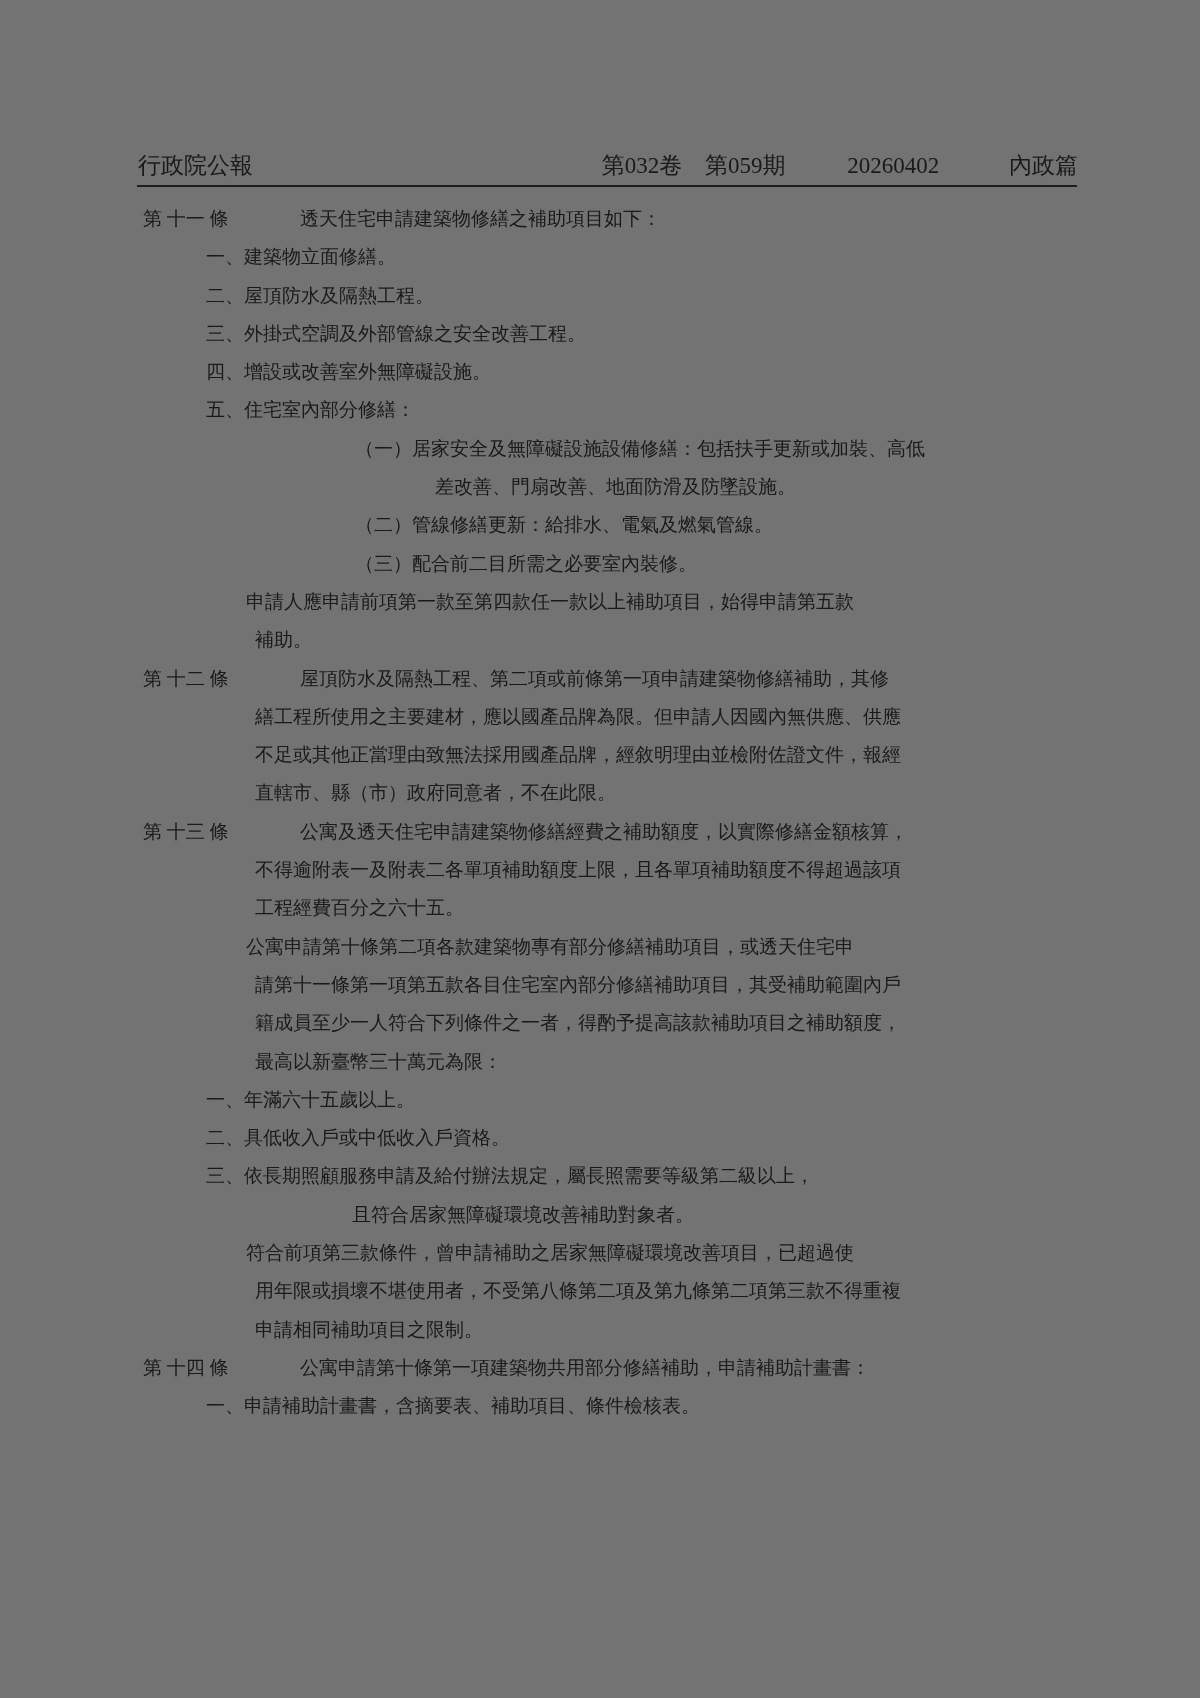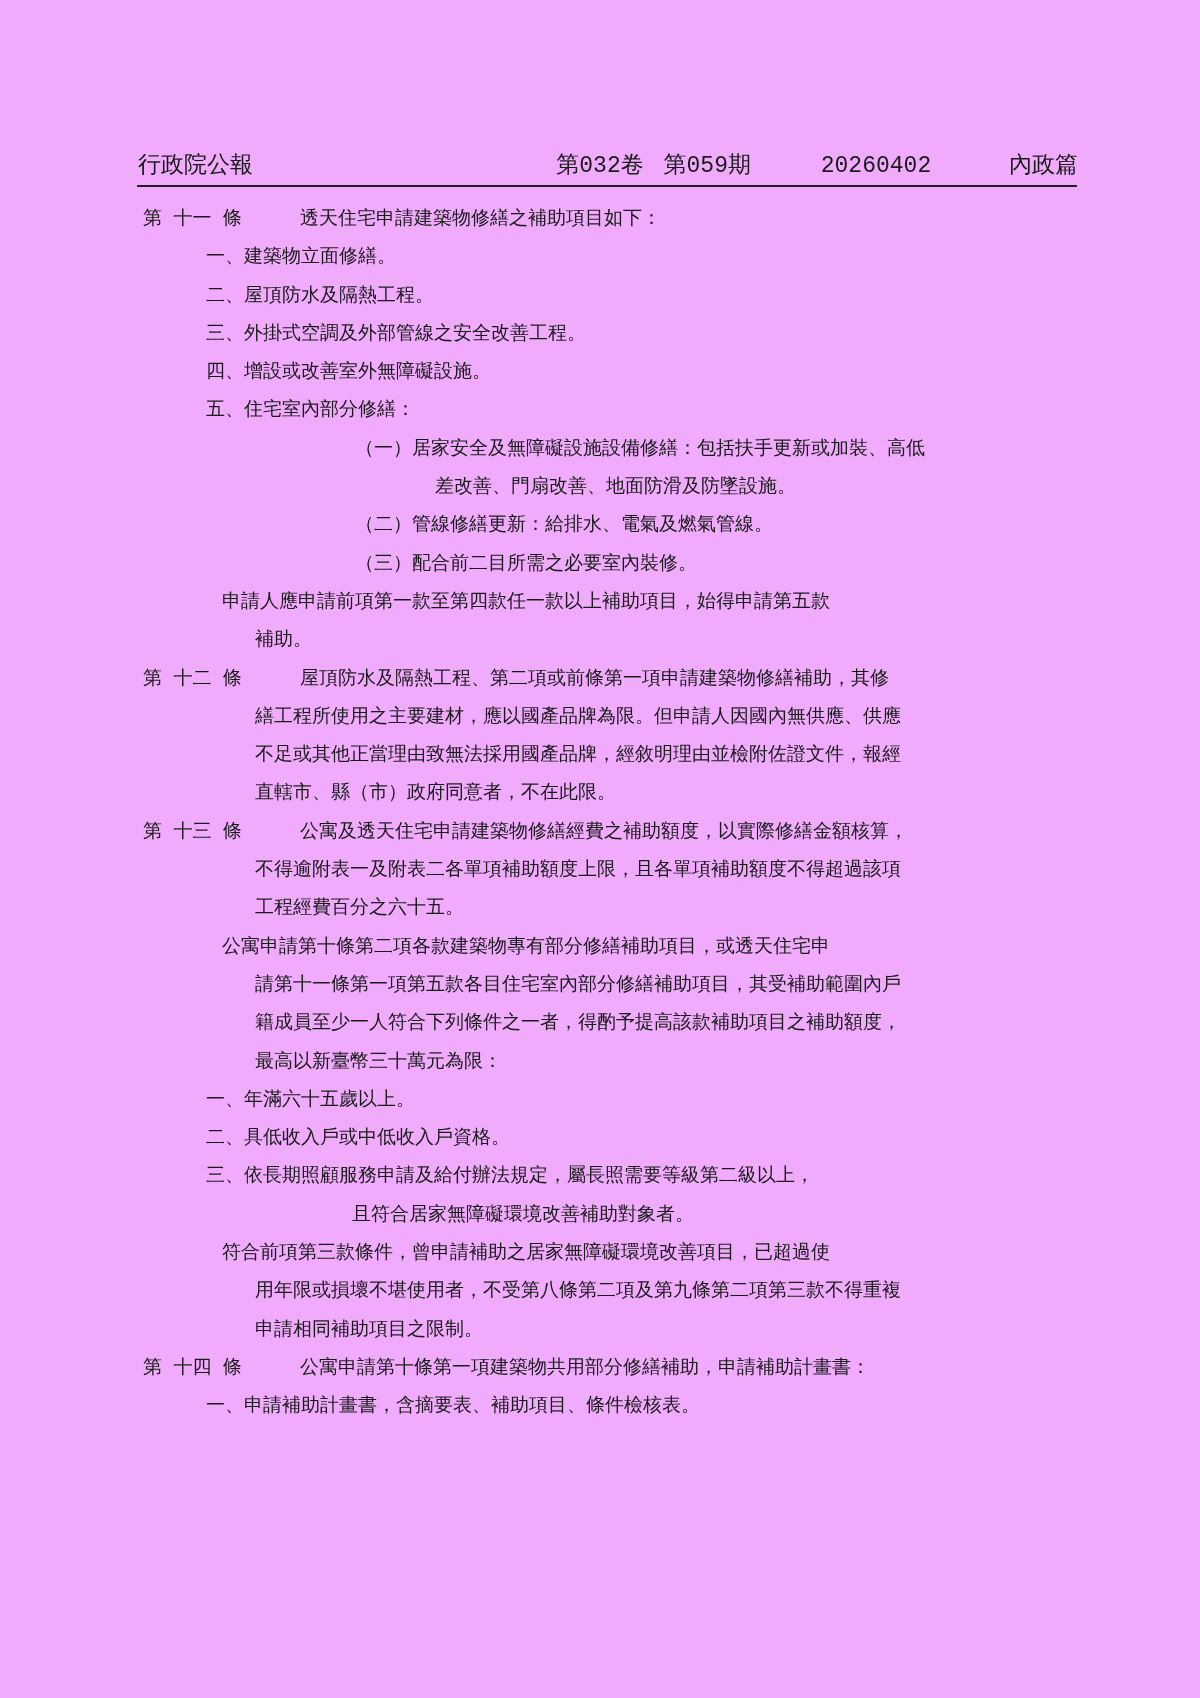--- a/index.html
+++ b/index.html
@@ -7,38 +7,37 @@
   body {
     width: 1200px;
     height: 1698px;
     position: relative;
     font-family: "Liberation Serif", "DejaVu Serif", serif;
     color: #1a1a1a;
   }
   .page {
     position: absolute;
     inset: 0;
-    background: #f0abfc;
-    font-family: Liberation Mono, monospace;
+    background: #737373;
   }
   
   .header {
     position: absolute;
     left: 138px;
     top: 150px;
     width: 940px;
     display: flex;
     justify-content: space-between;
     align-items: flex-end;
     font-size: 23px;
     line-height: 32px;
     white-space: nowrap;
   }
   .header-right span { display: inline-block; }
-  .hdr-issue   { margin-left: 6px; }
+  .hdr-issue   { margin-left: 17px; }
   .hdr-date    { margin-left: 56px; }
   .hdr-section { margin-left: 64px; }
   .header-rule {
     position: absolute;
     left: 137px;
     top: 185px;
     width: 940px;
     height: 0;
     border-top: 2px solid #1f1f1f;
   }
@@ -59,21 +58,21 @@
   .art-label {
     position: absolute;
     left: 5px;
     top: 0;
   }
   .t-article .line-text { margin-left: 162px; display: inline-block; }
   .t-item      .line-text { margin-left: 68px; display: inline-block; }
   .t-item-cont .line-text { margin-left: 214px; display: inline-block; }
   .t-subitem   .line-text { margin-left: 217px; display: inline-block; text-align: center; }
   .t-subcont   .line-text { margin-left: 297px; display: inline-block; }
-  .t-para      .line-text { margin-left: 84px; display: inline-block; }
+  .t-para      .line-text { margin-left: 108px; display: inline-block; }
   .t-cont      .line-text { margin-left: 117px; display: inline-block; }
 </style>
 </head>
 <body>
 
 <div class="page">
 
   <div class="header">
     <span class="header-left">行政院公報</span>
     <span class="header-right">

